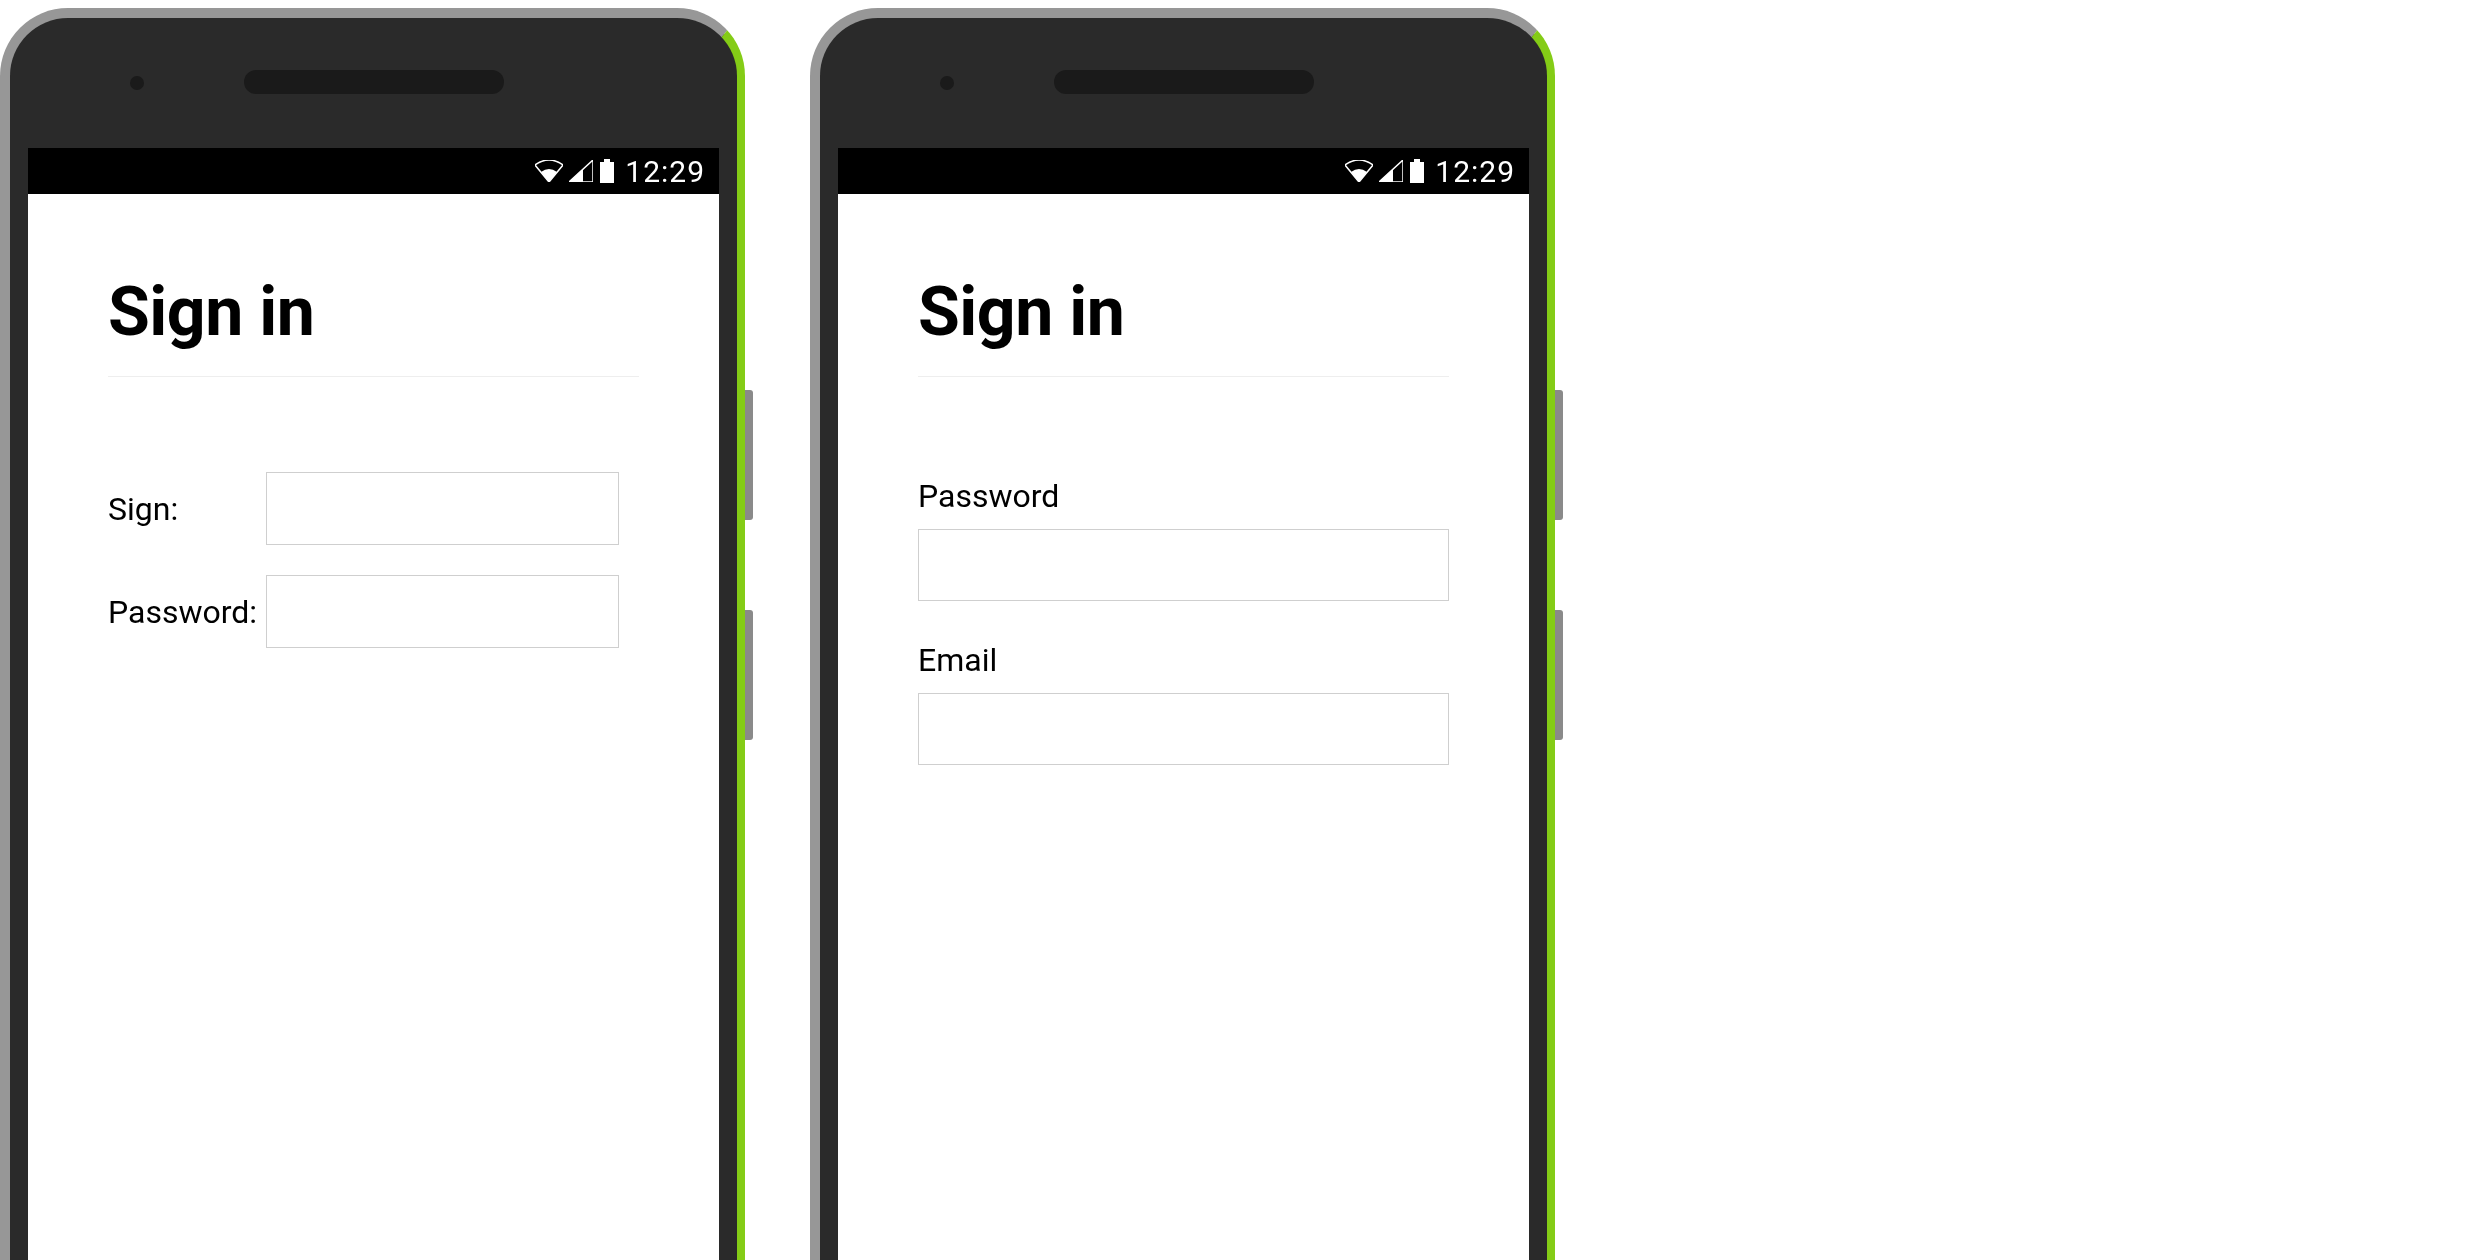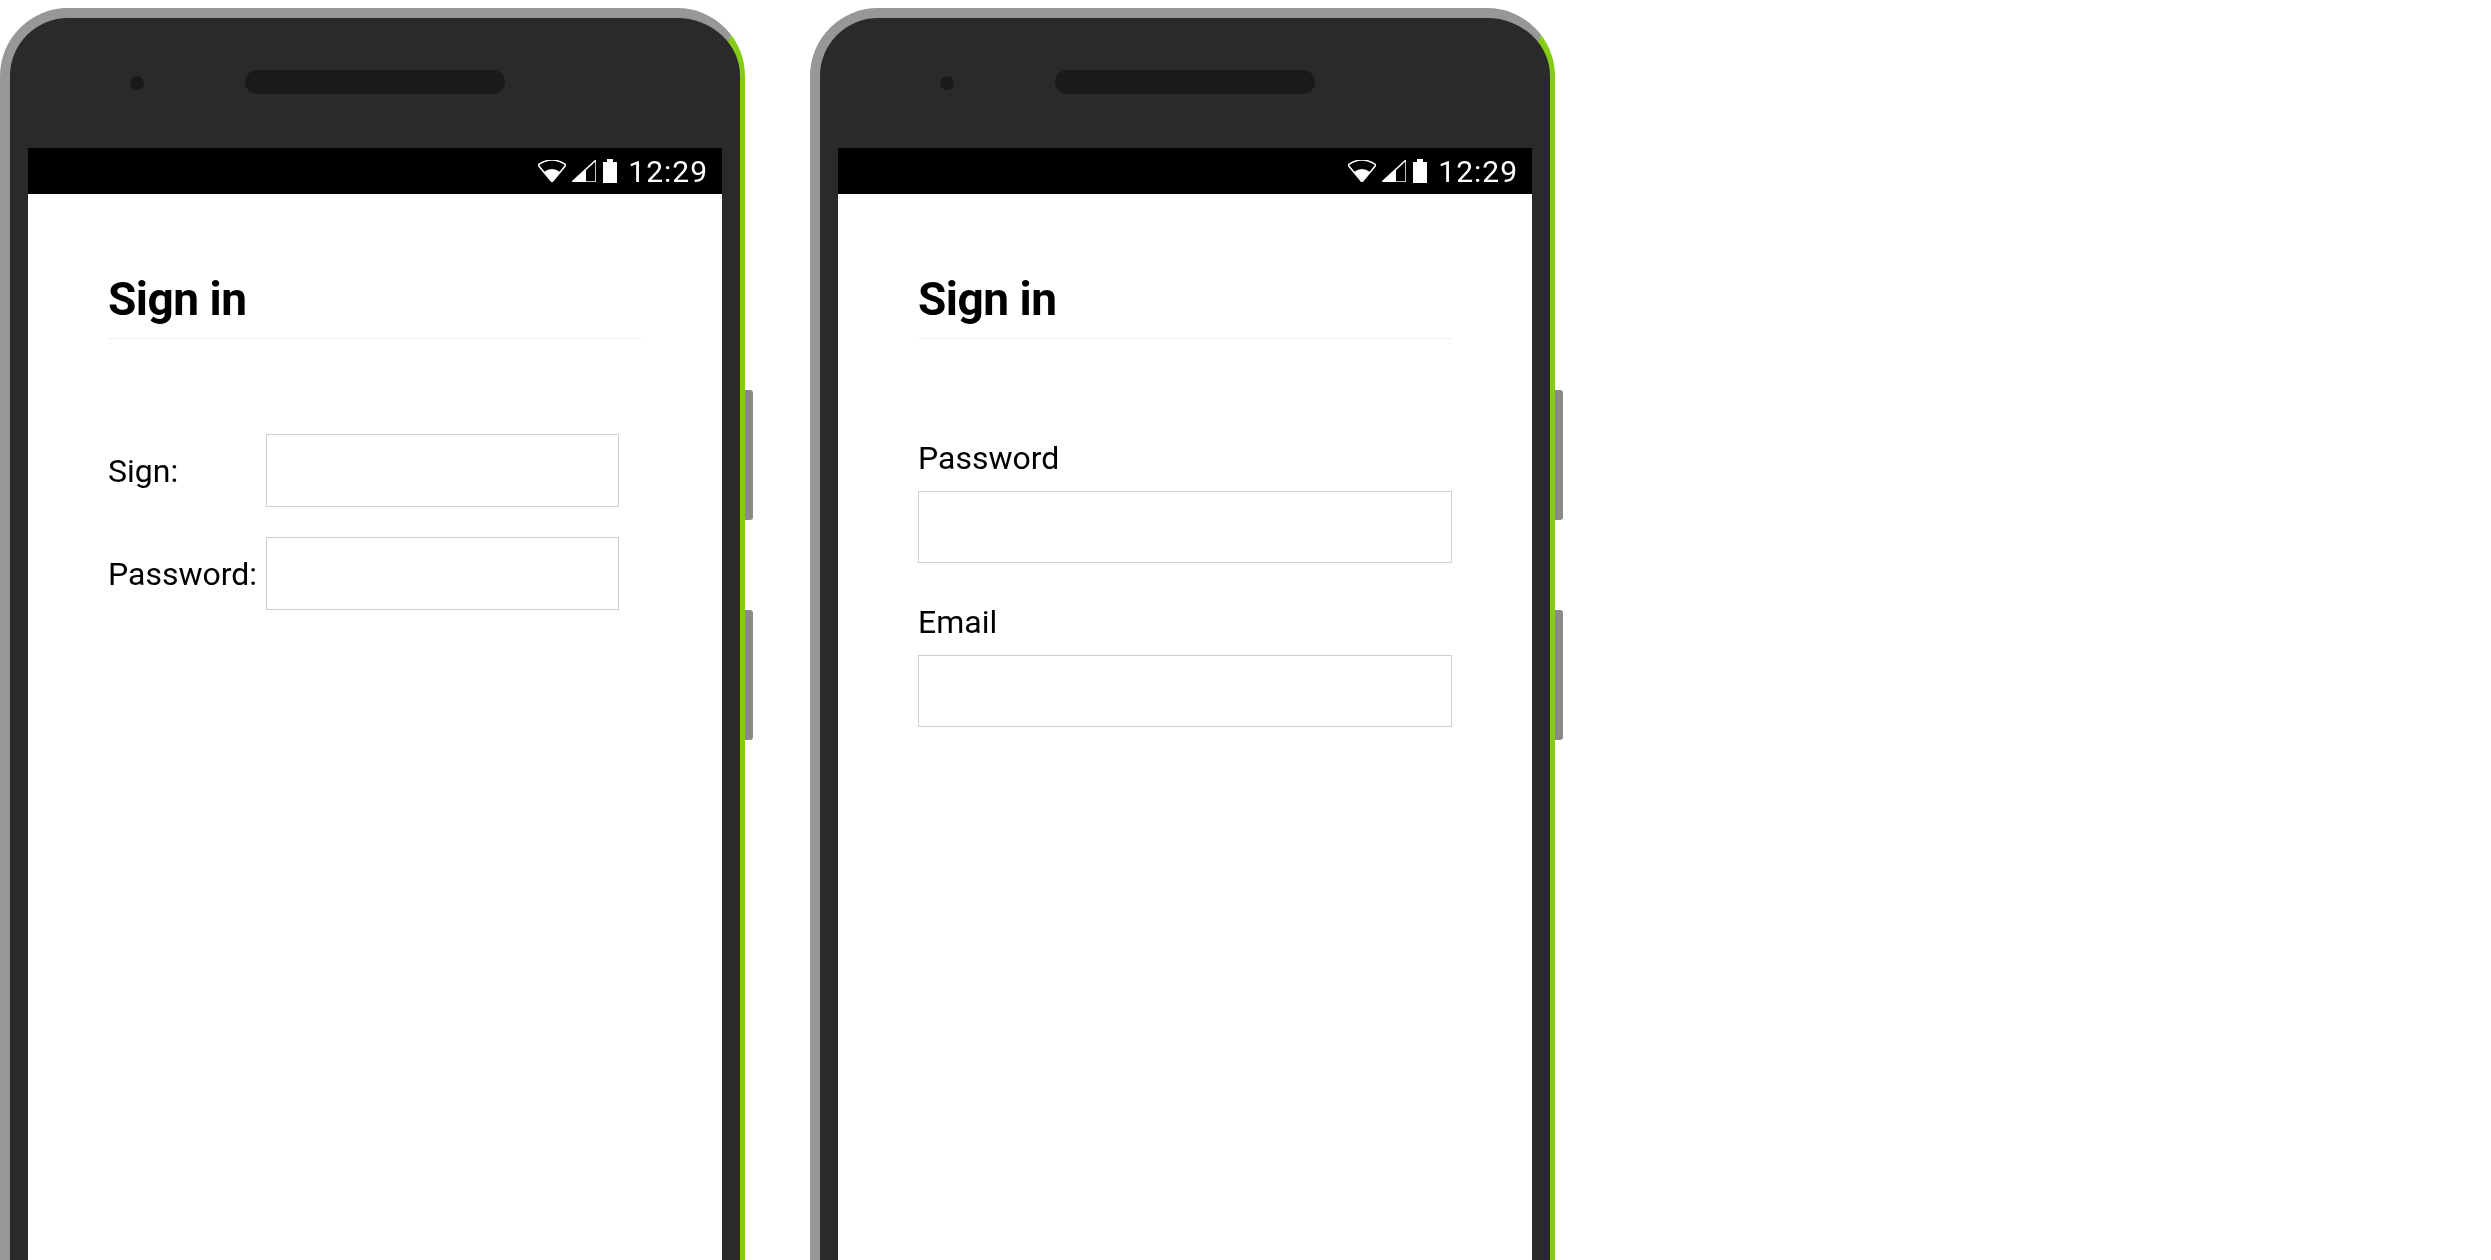--- a/index.html
+++ b/index.html
@@ -36,21 +36,21 @@
     .phone-frame {
       position: absolute;
       top: 8px;
       left: 0;
       right: 0;
       bottom: 0;
       background: #2a2a2a;
       border-radius: 68px 68px 0 0;
       border-top: 10px solid #979797;
       border-left: 10px solid #979797;
-      border-right: 5px solid #84cc16;
+      border-right: 8px solid #84cc16;
     }
     
     .phone-inner {
       position: absolute;
       top: 130px;
       left: 18px;
       right: 18px;
       bottom: 0;
       background: #000;
     }
@@ -119,25 +119,25 @@
       margin-left: 4px;
     }
     
     .screen {
       background: #fff;
       height: calc(100% - 46px);
       padding: 78px 80px 0 80px;
     }
     
     .page-title {
-      font-size: 46px;
+      font-size: 68px;
       font-weight: 700;
       color: #000;
       letter-spacing: -0.5px;
-      padding-bottom: 12px;
+      padding-bottom: 24px;
       border-bottom: 1px solid #eeeeee;
     }
     
     
     .form-horizontal {
       padding-top: 95px;
     }
     
     .field-row {
       display: flex;

